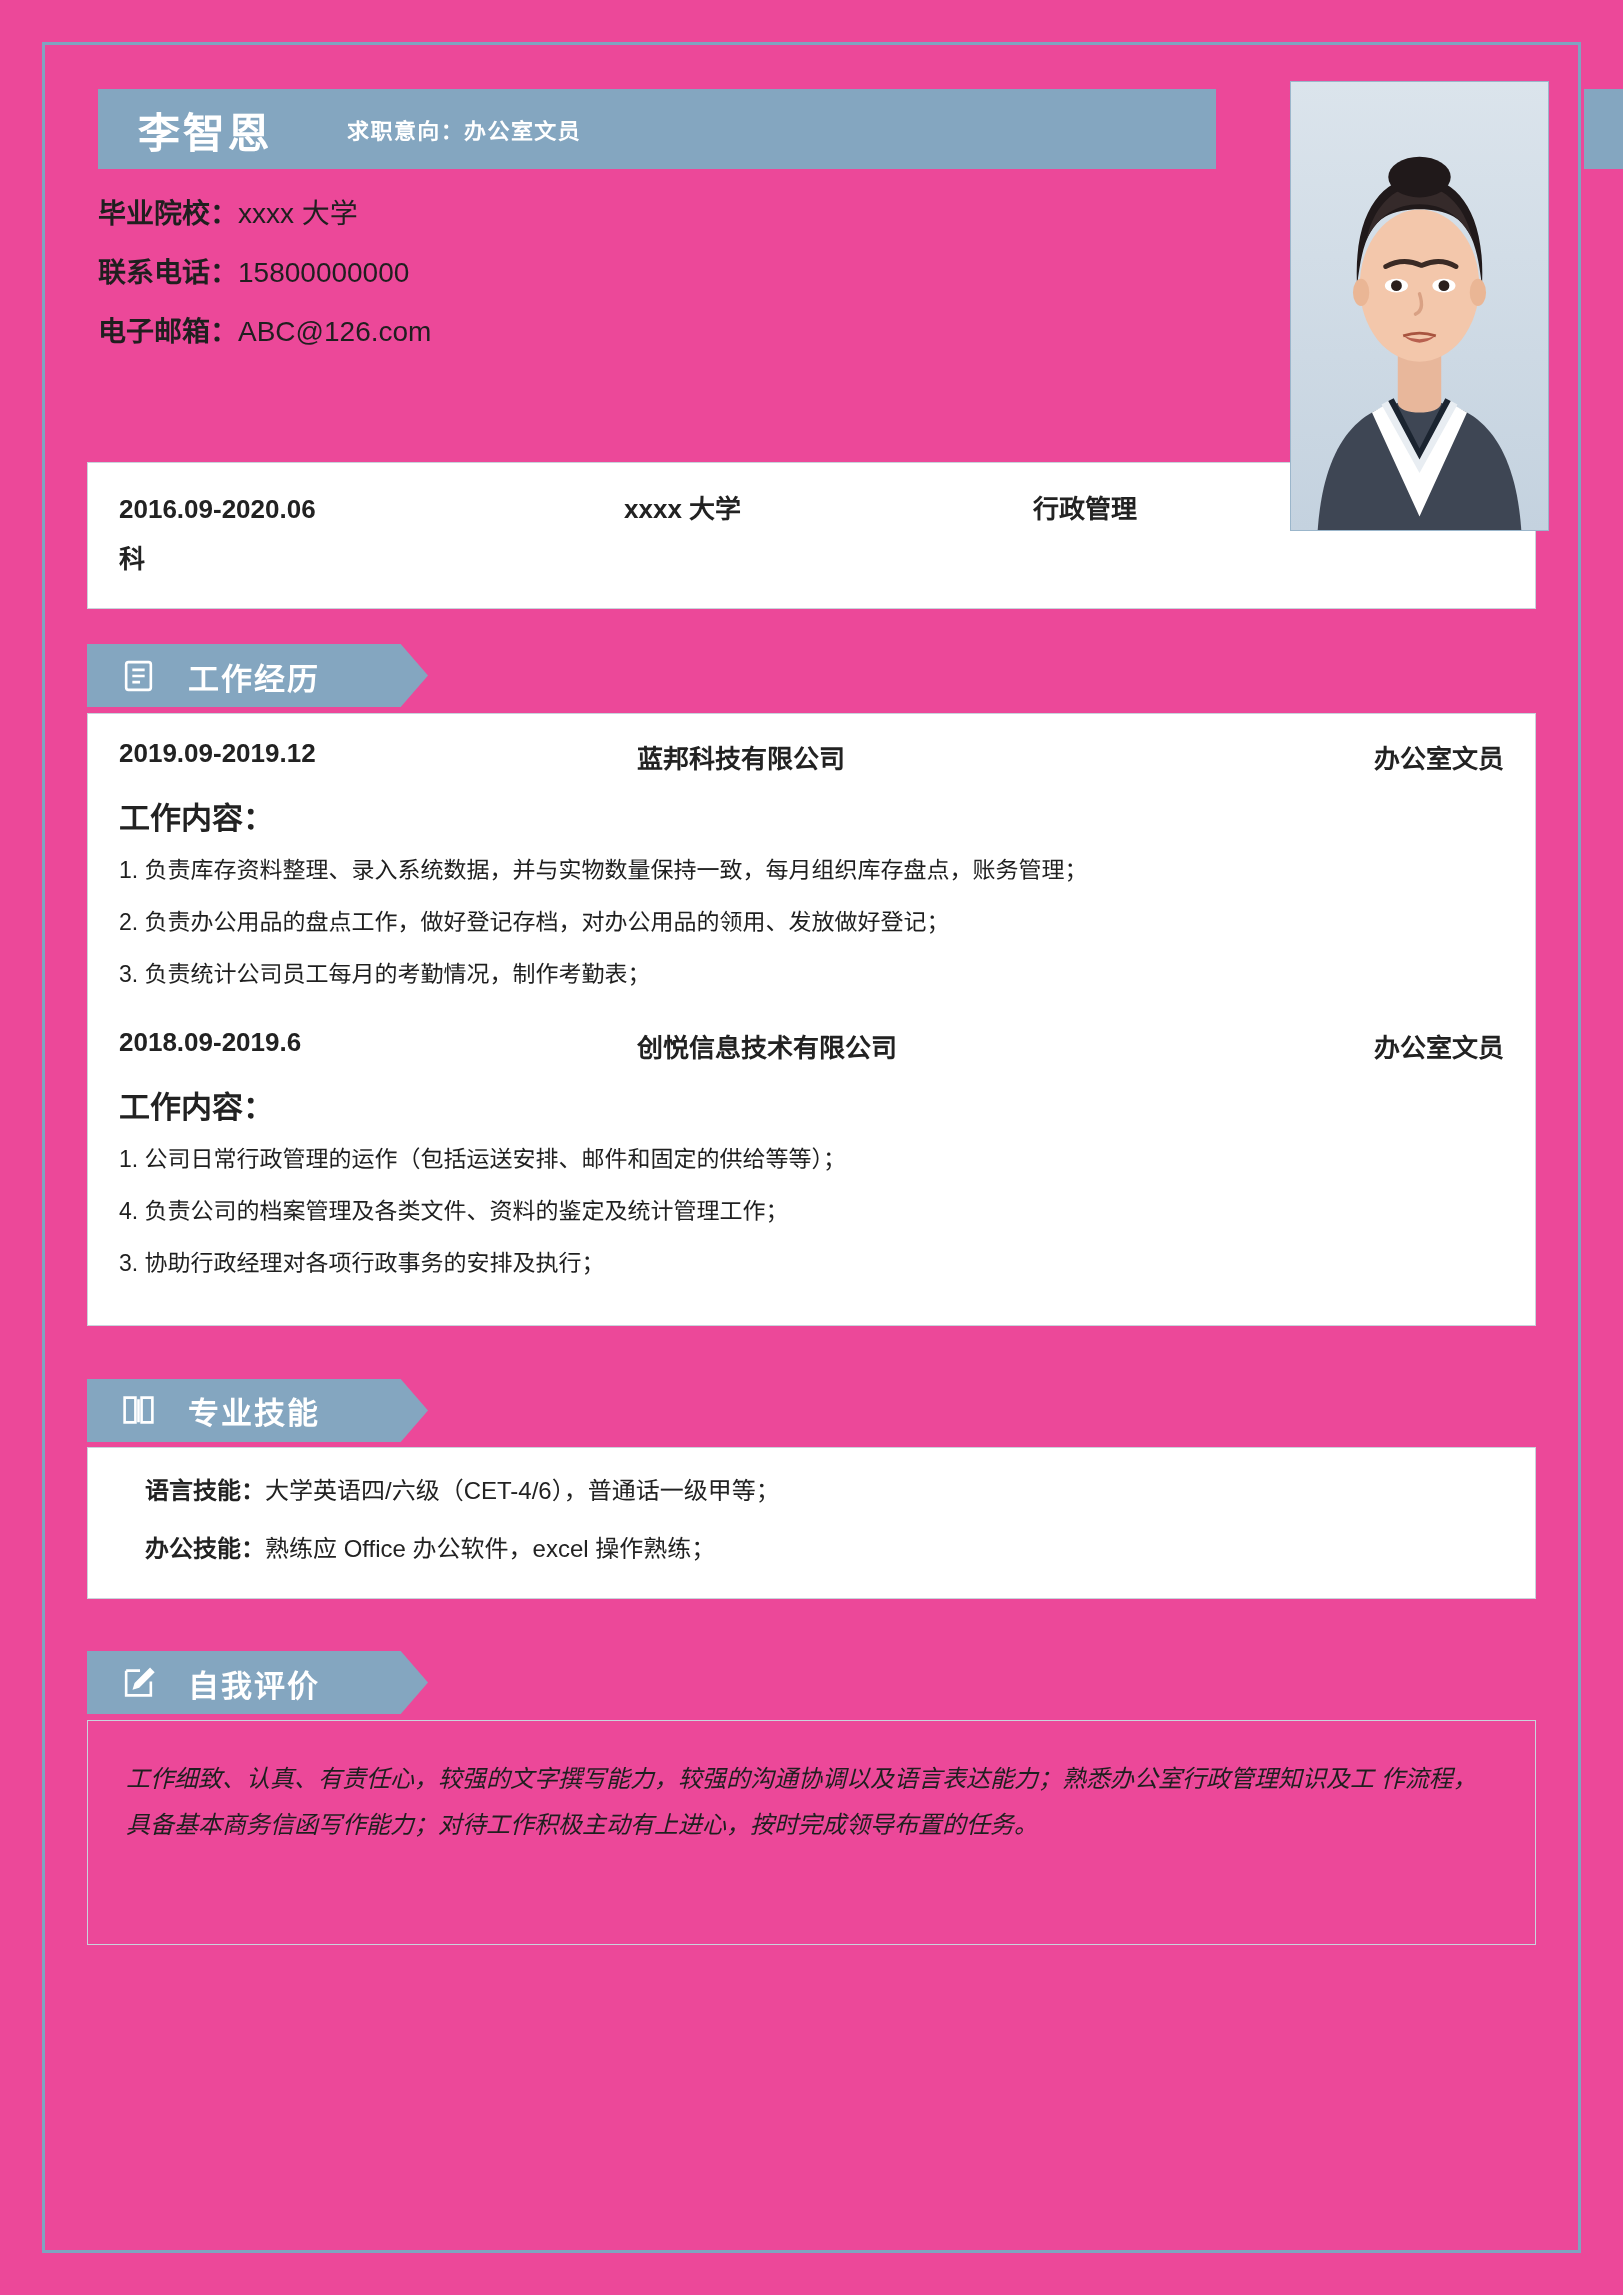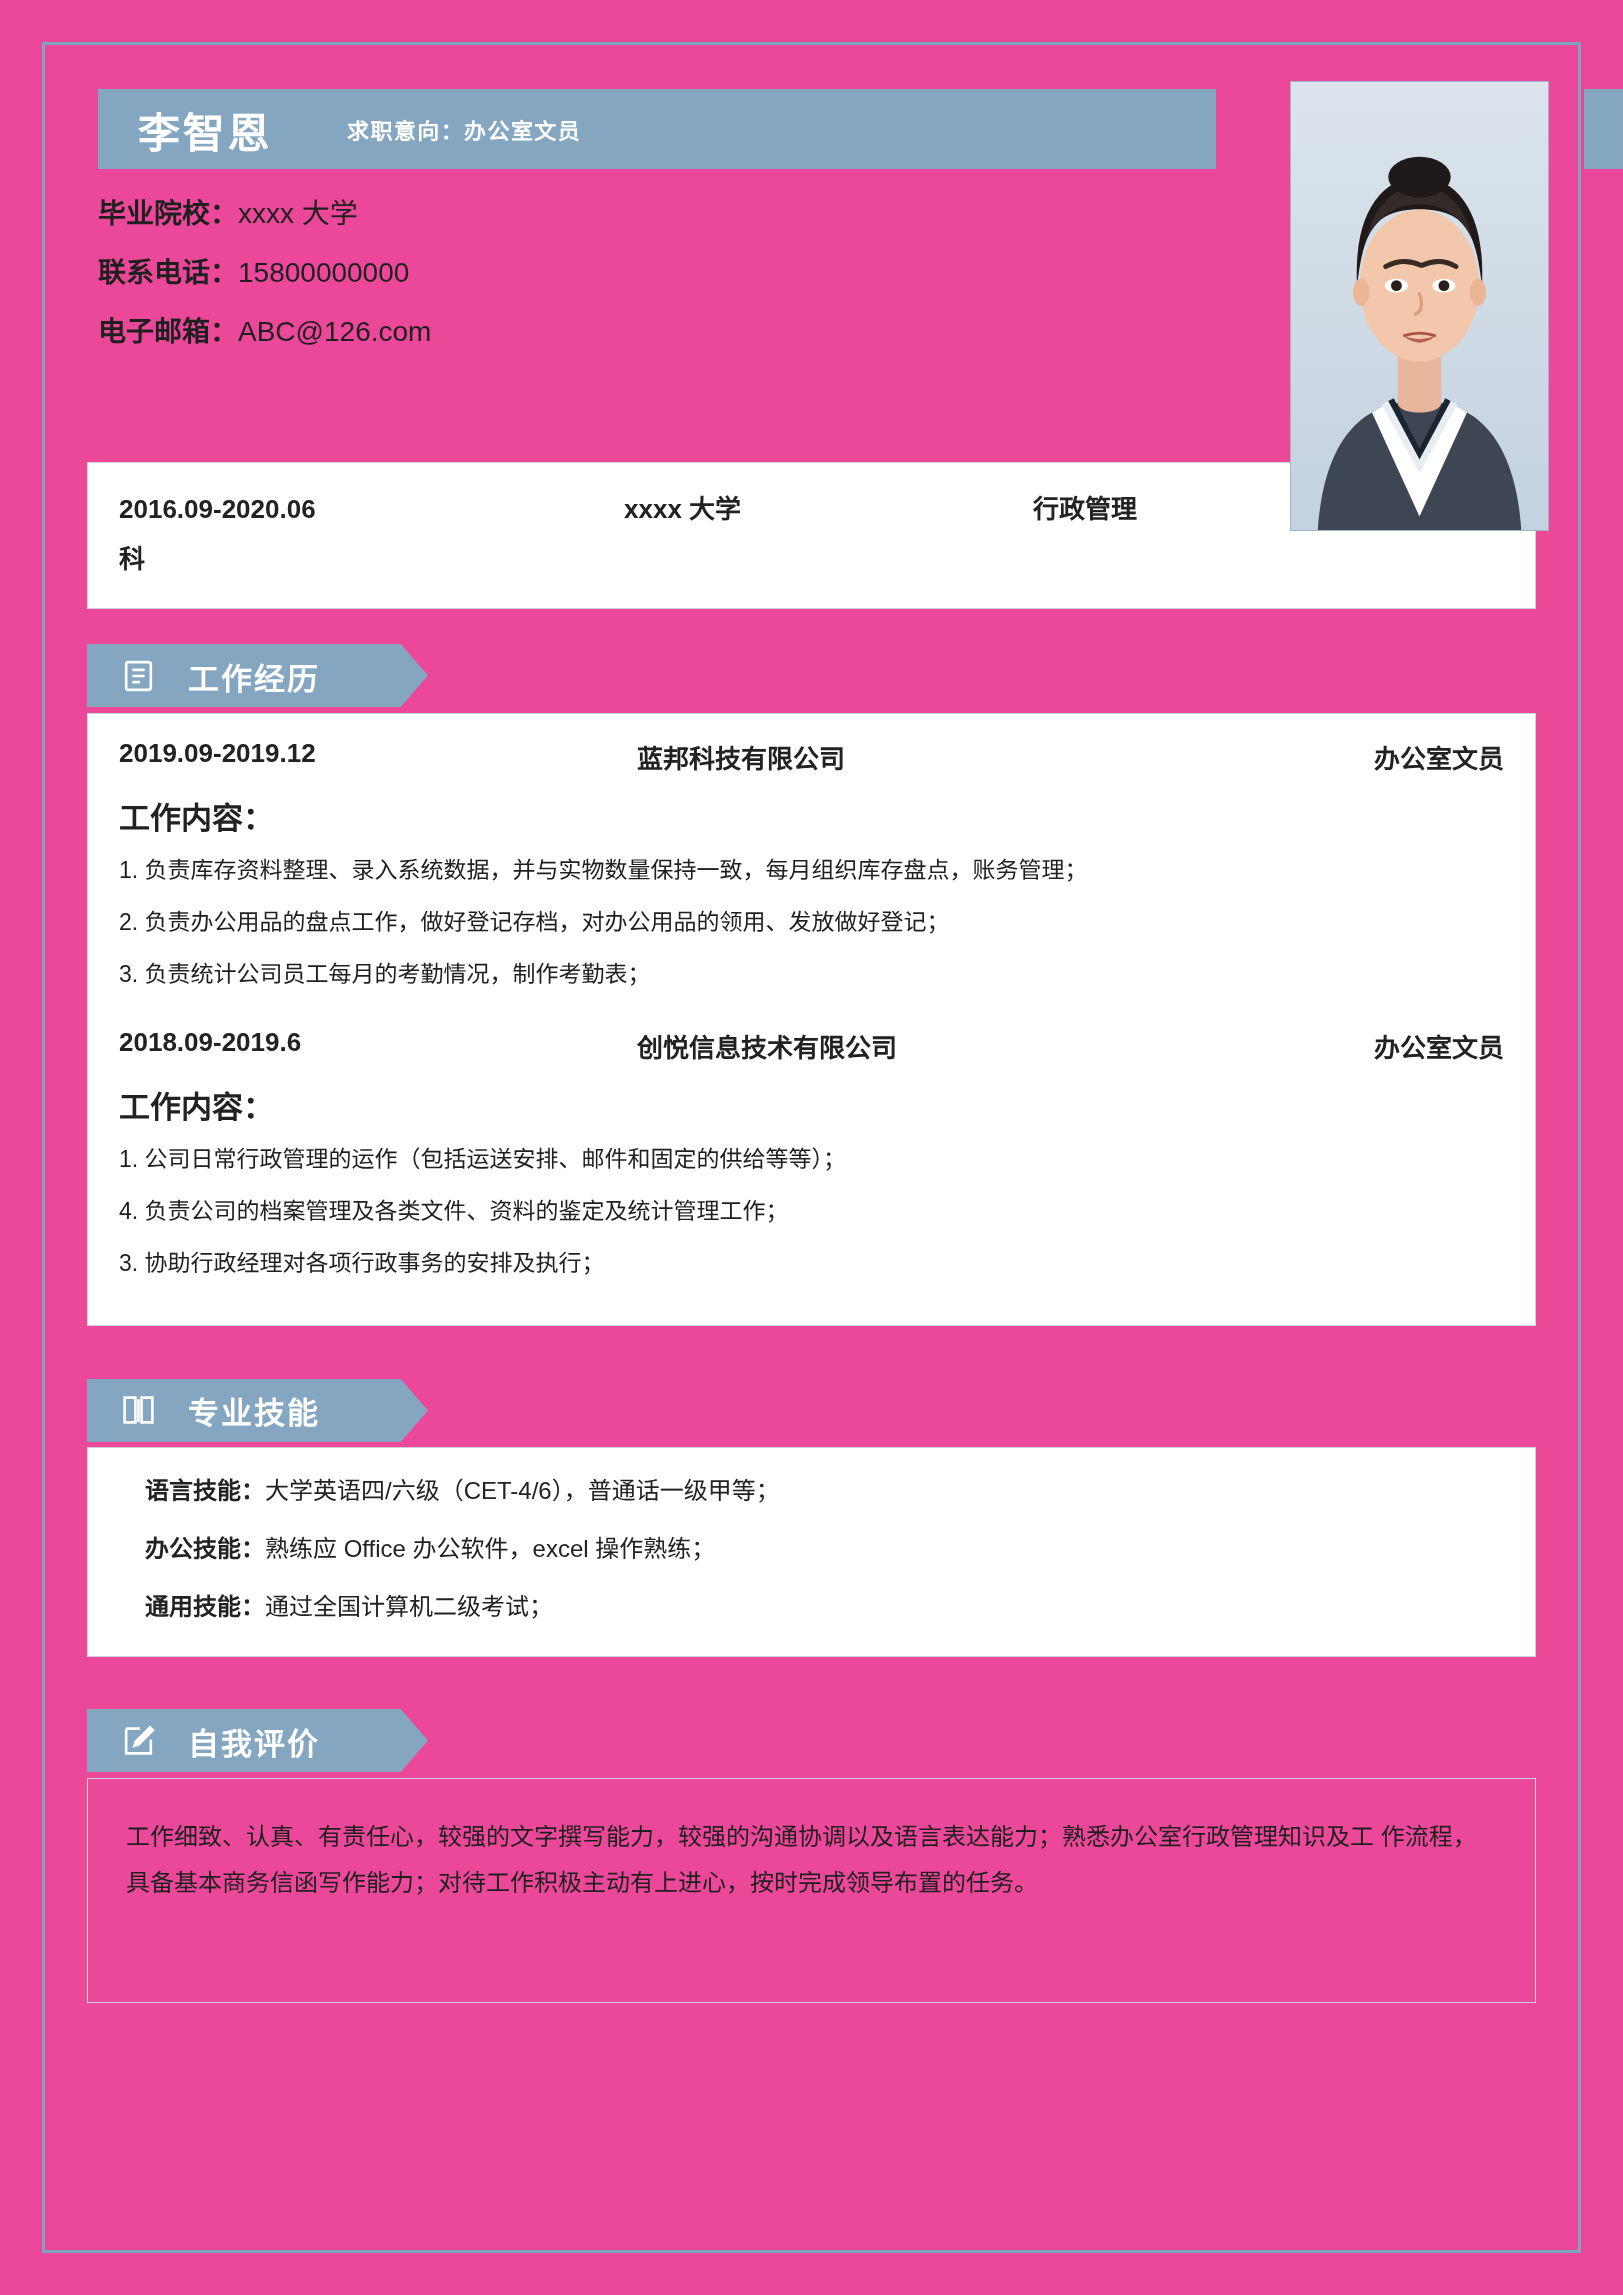--- a/index.html
+++ b/index.html
@@ -188,20 +188,21 @@
   }
   .skill-row .sk-lbl { font-weight: bold; }
   .skill-row:last-child { margin-bottom: 4.1px; }
 
   
   .eval-box {
     border: 1.4px solid #c9d3dc;
     padding: 35px 38px 44px 38px;
     margin-top: 5.5px;
     min-height: 225px;
+    font-style: italic;
   }
   .eval-text {
     font-size: 24px;
     line-height: 1.95;
     text-indent: 0;
     color: #1f1f1f;
   }
   .spacer-sm { height: 23px; }
   .spacer-md { height: 40px; }
 </style>
@@ -348,23 +349,20 @@
       </span>
       <span class="txt">专业技能</span>
     </div>
     <div class="box">
       <div class="skill-row">
         <span class="sk-lbl">语言技能：</span><span>大学英语四/六级（CET-4/6），普通话一级甲等；</span>
       </div>
       <div class="skill-row">
         <span class="sk-lbl">办公技能：</span><span>熟练应 Office 办公软件，excel 操作熟练；</span>
       </div>
-      <div class="skill-row">
-        <span class="sk-lbl">通用技能：</span><span>通过全国计算机二级考试；</span>
-      </div>
     </div>
 
     <div class="spacer-md"></div>
 
     <div class="sec-title">
       <svg class="bg" viewBox="0 0 500 92" preserveAspectRatio="none">
         <polygon points="0,0 460,0 500,46 460,92 0,92" fill="#84a6c0"></polygon>
       </svg>
       <span class="ico">
         <svg viewBox="0 0 24 24" fill="none" stroke="#ffffff" stroke-width="1.7">

